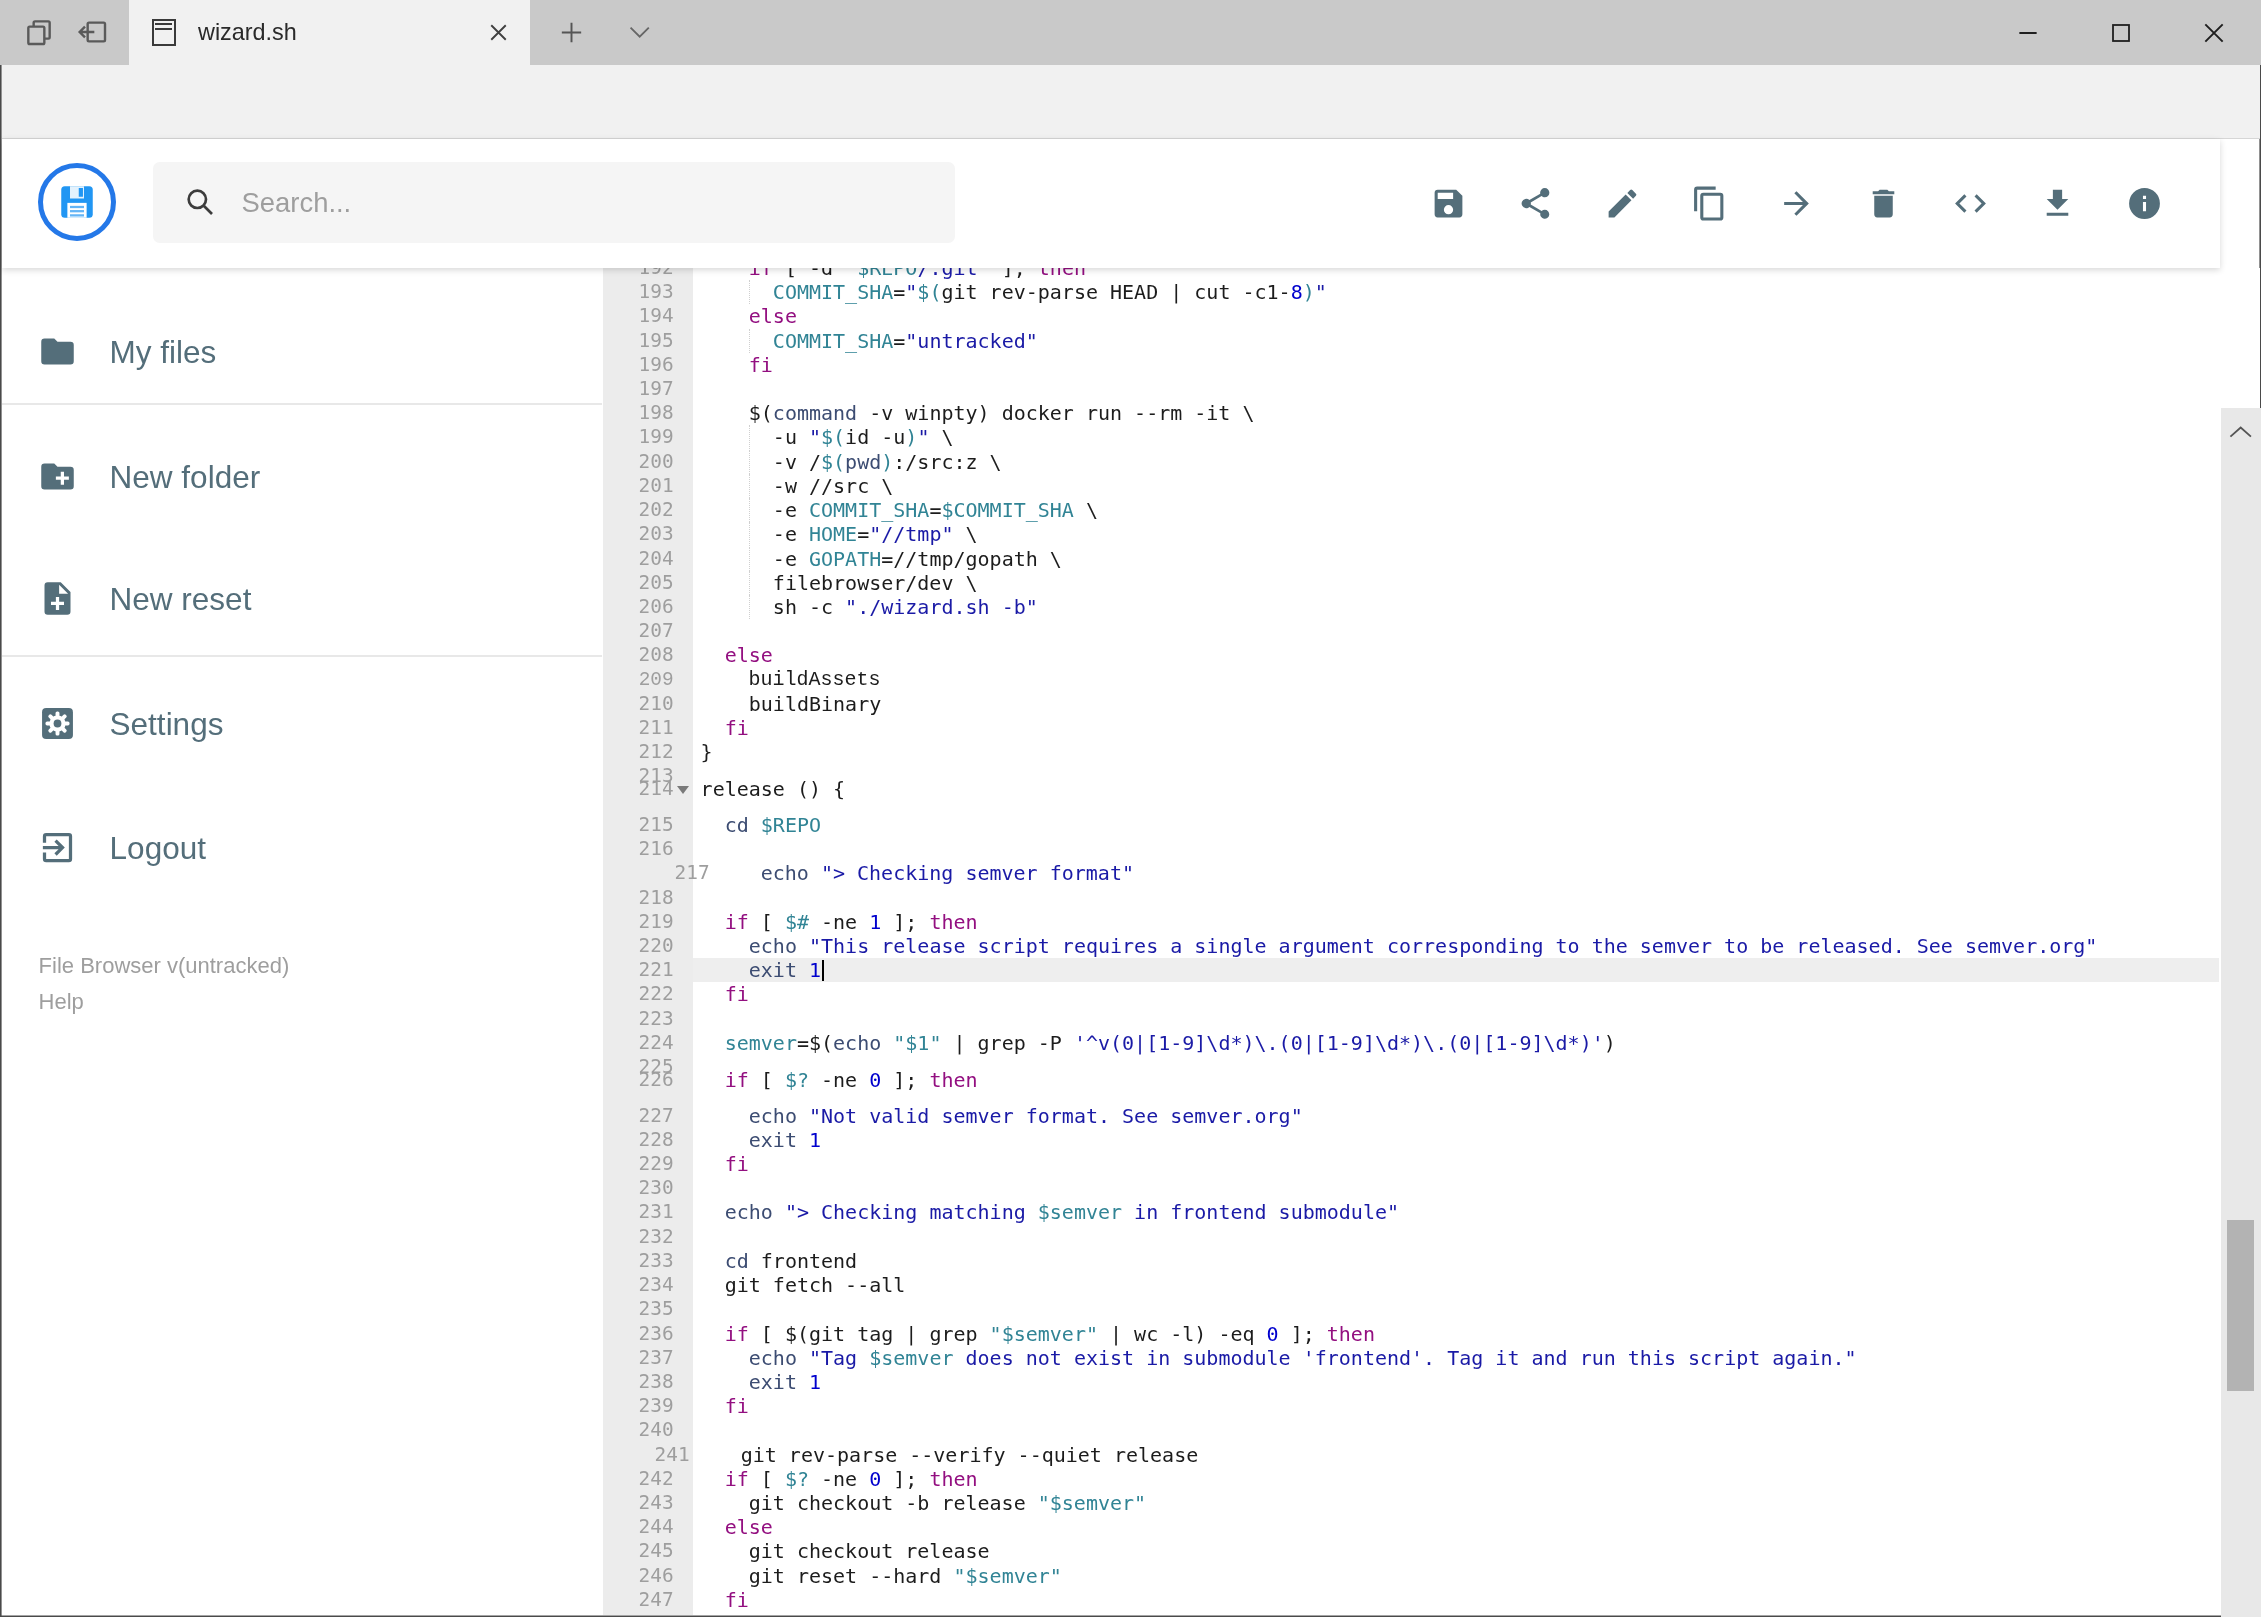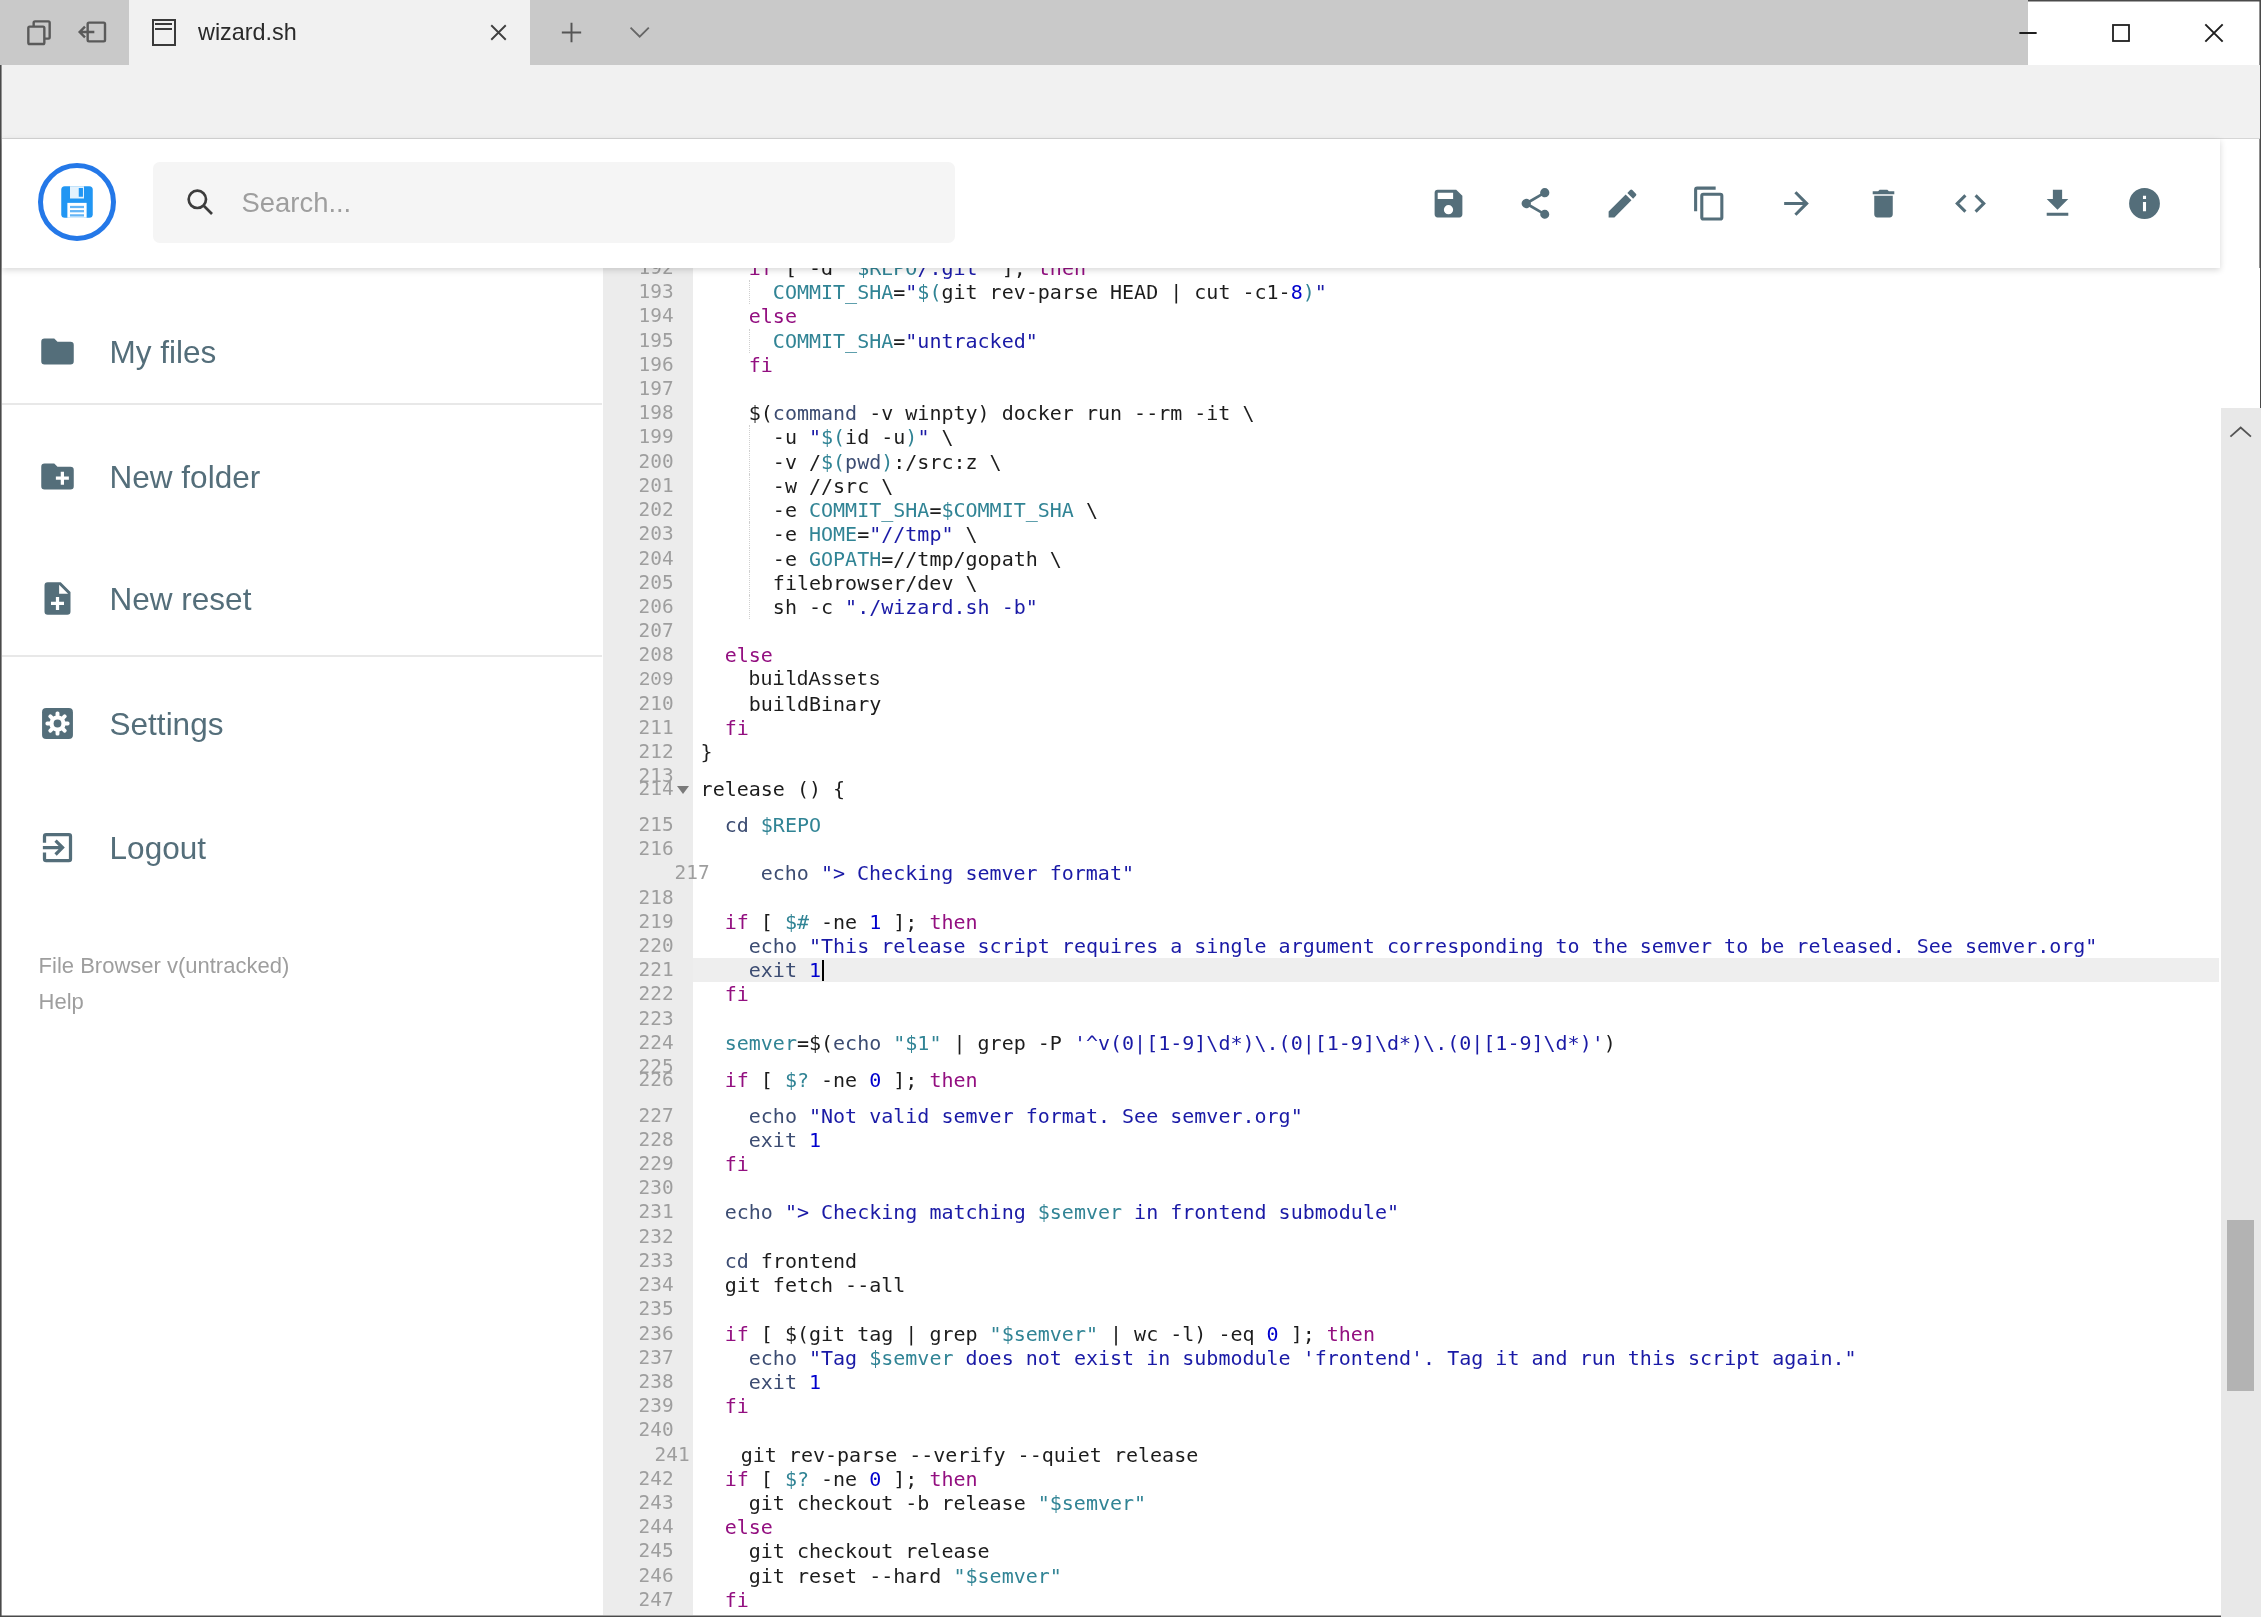--- a/index.html
+++ b/index.html
@@ -2,21 +2,21 @@
 <html style="--c-keyword: #930f80; --c-builtin: #3c4c72; --c-string: #1a1aa6; --c-variable: #318495; --c-number: #0000cd; --c-accent: #2478e8; --c-toolbar_icon: #546e7a;font-size:13px"><head>
 <meta charset="utf-8">
 <style>
   html,body{margin:0;padding:0;background:#888;}
   .window{position:relative;width:2261px;height:1617px;background:#fff;
     font-family:"Liberation Sans",sans-serif;overflow:hidden;
     box-shadow:inset 0 0 0 1.6px #4a4a4a;}
   svg{display:block;}
 
   
-  .titlebar{position:absolute;left:0;top:0;width:2028px;height:65px;background:#c9c9c9;}
+  .titlebar{position:absolute;left:0;top:0;width:2261px;height:65px;background:#c9c9c9;}
   .tb-icon{position:absolute;top:16px;width:32px;height:32px;color:#5a5a5a;cursor:pointer;}
   .tab{position:absolute;left:129px;top:0;width:401px;height:65px;background:#f1f1f1;}
   .tab-favicon{position:absolute;left:22.6px;top:18.6px;width:24px;height:27.4px;border:2.4px solid #3a3a3a;box-sizing:border-box;}
   .tab-favicon:before,.tab-favicon:after{content:"";position:absolute;left:1.6px;right:1.6px;height:2.4px;background:#3a3a3a;}
   .tab-favicon:before{top:2.4px;} .tab-favicon:after{top:7.3px;}
   .tab-title{position:absolute;left:69px;top:19.4px;font-size:23.4px;color:#2a2a2a;}
   .tab-close{position:absolute;left:355px;top:18px;width:29px;height:29px;color:#404040;cursor:pointer;}
   .newtab{position:absolute;left:557px;top:18px;width:29px;height:29px;color:#555;cursor:pointer;}
   .tabdrop{position:absolute;left:626px;top:22.6px;width:27.4px;height:19.4px;color:#666;cursor:pointer;}
   .wbtn{position:absolute;top:0;width:65px;height:65px;color:#1f1f1f;cursor:pointer;

